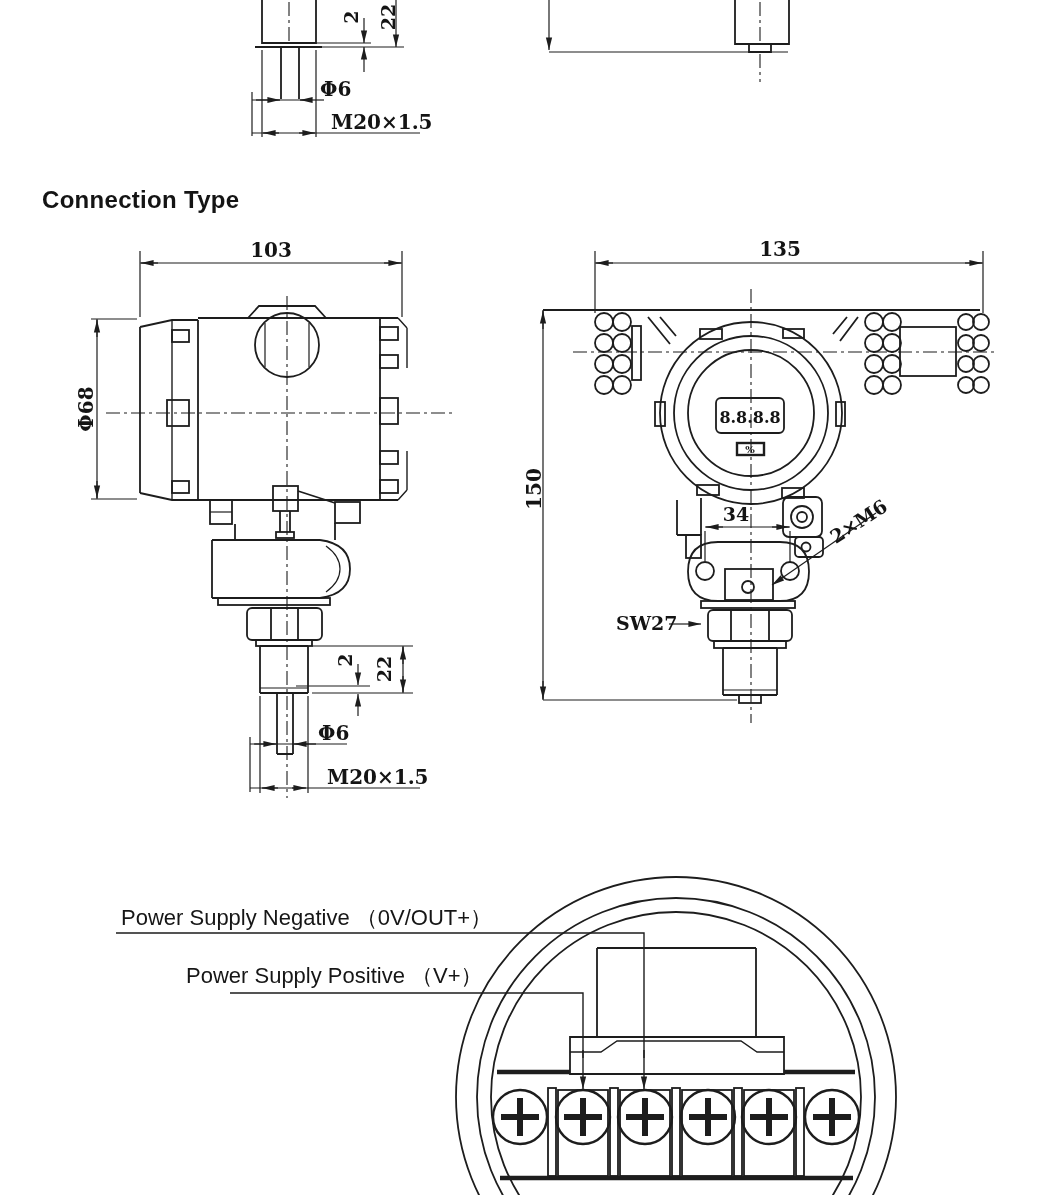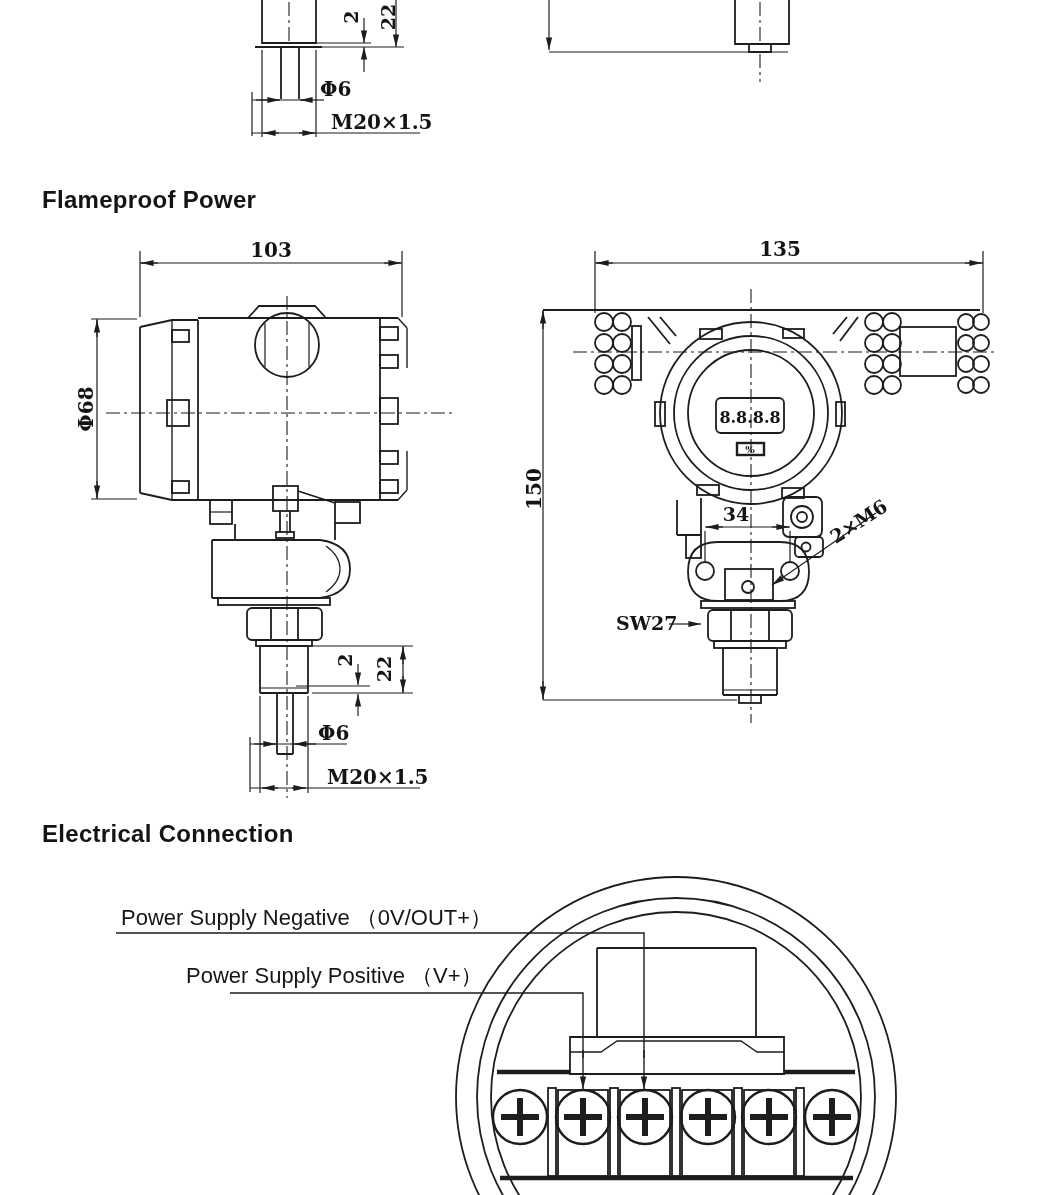--- a/index.html
+++ b/index.html
@@ -22,22 +22,21 @@
   text.lcd{font-family:"DejaVu Serif",serif;font-weight:700;fill:#141414;font-size:16px;}
   text.unit{font-family:"DejaVu Serif",serif;font-weight:700;fill:#141414;font-size:10px;}
   text.wire{font-family:"Liberation Sans",sans-serif;font-weight:400;fill:#161616;font-size:22px;}
   .mid{text-anchor:middle;}
 </style>
 </head>
 <body>
 
 <div class="page">
 
-  <h2 class="heading" id="fp-heading">Flameproof Power</h2>
-  <h2 class="heading" id="ec-heading">Electrical Connection</h2>
+  <h2 class="heading" id="fp-heading">Connection Type</h2>
 
   <svg class="canvas" width="1060" height="1195" viewBox="0 0 1060 1195">
     <defs>
       <marker id="arr" refX="13.2" refY="4" markerWidth="14" markerHeight="8" orient="auto" markerUnits="userSpaceOnUse">
         <path d="M0.6,0.9 L13.2,4 L0.6,7.1 Z" fill="#1d1d1d"></path>
       </marker>
     </defs>
 
     <g>
       <path class="o" d="M262,0 V43 H316 V0"></path>

